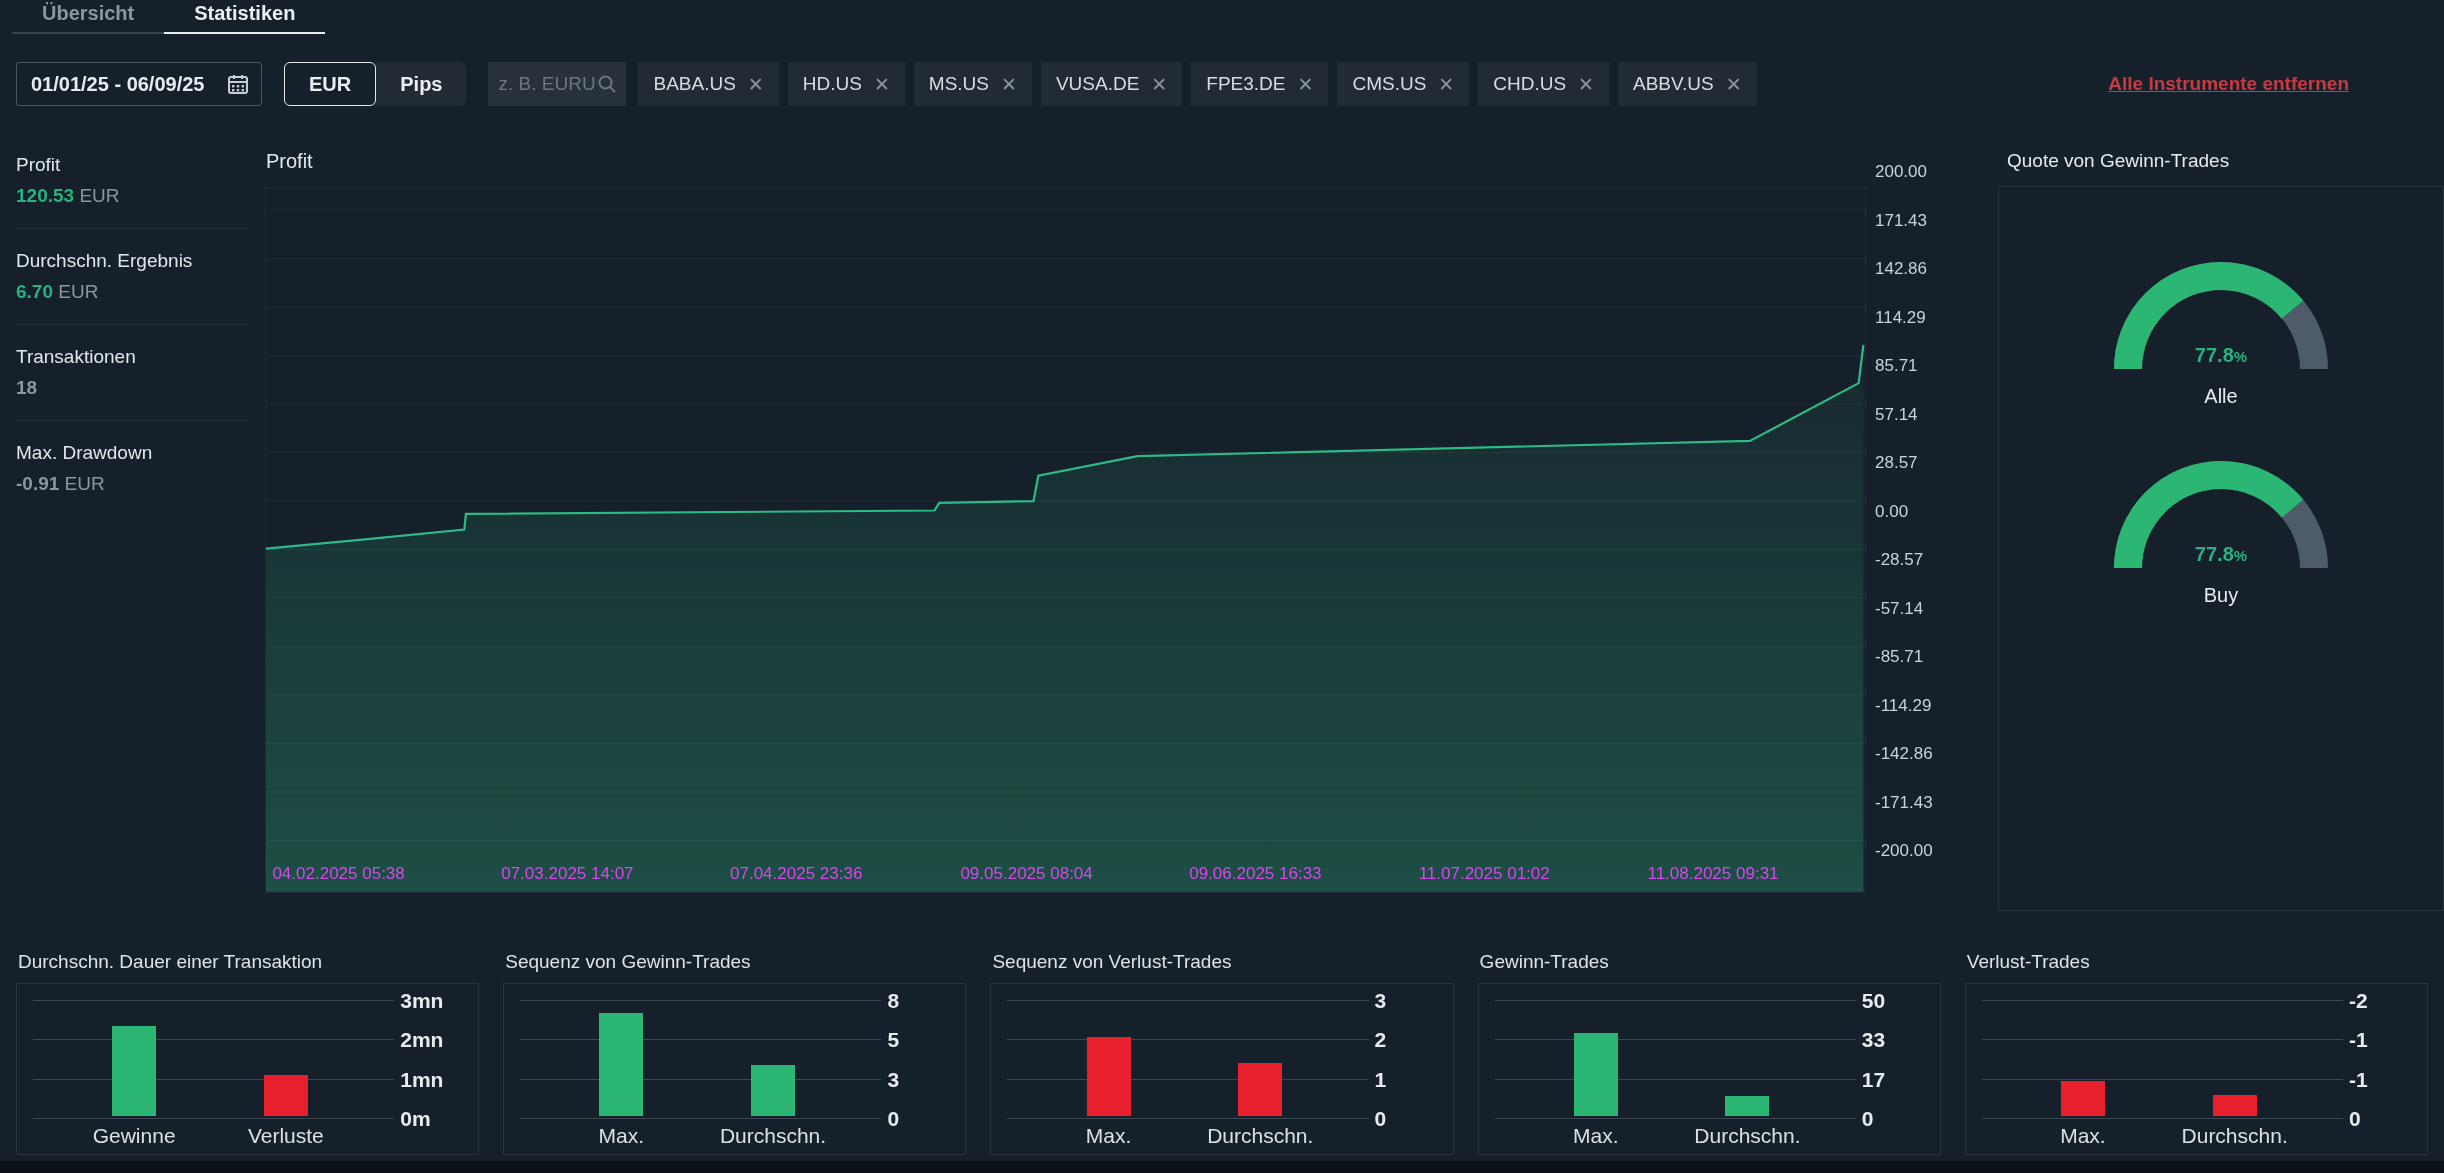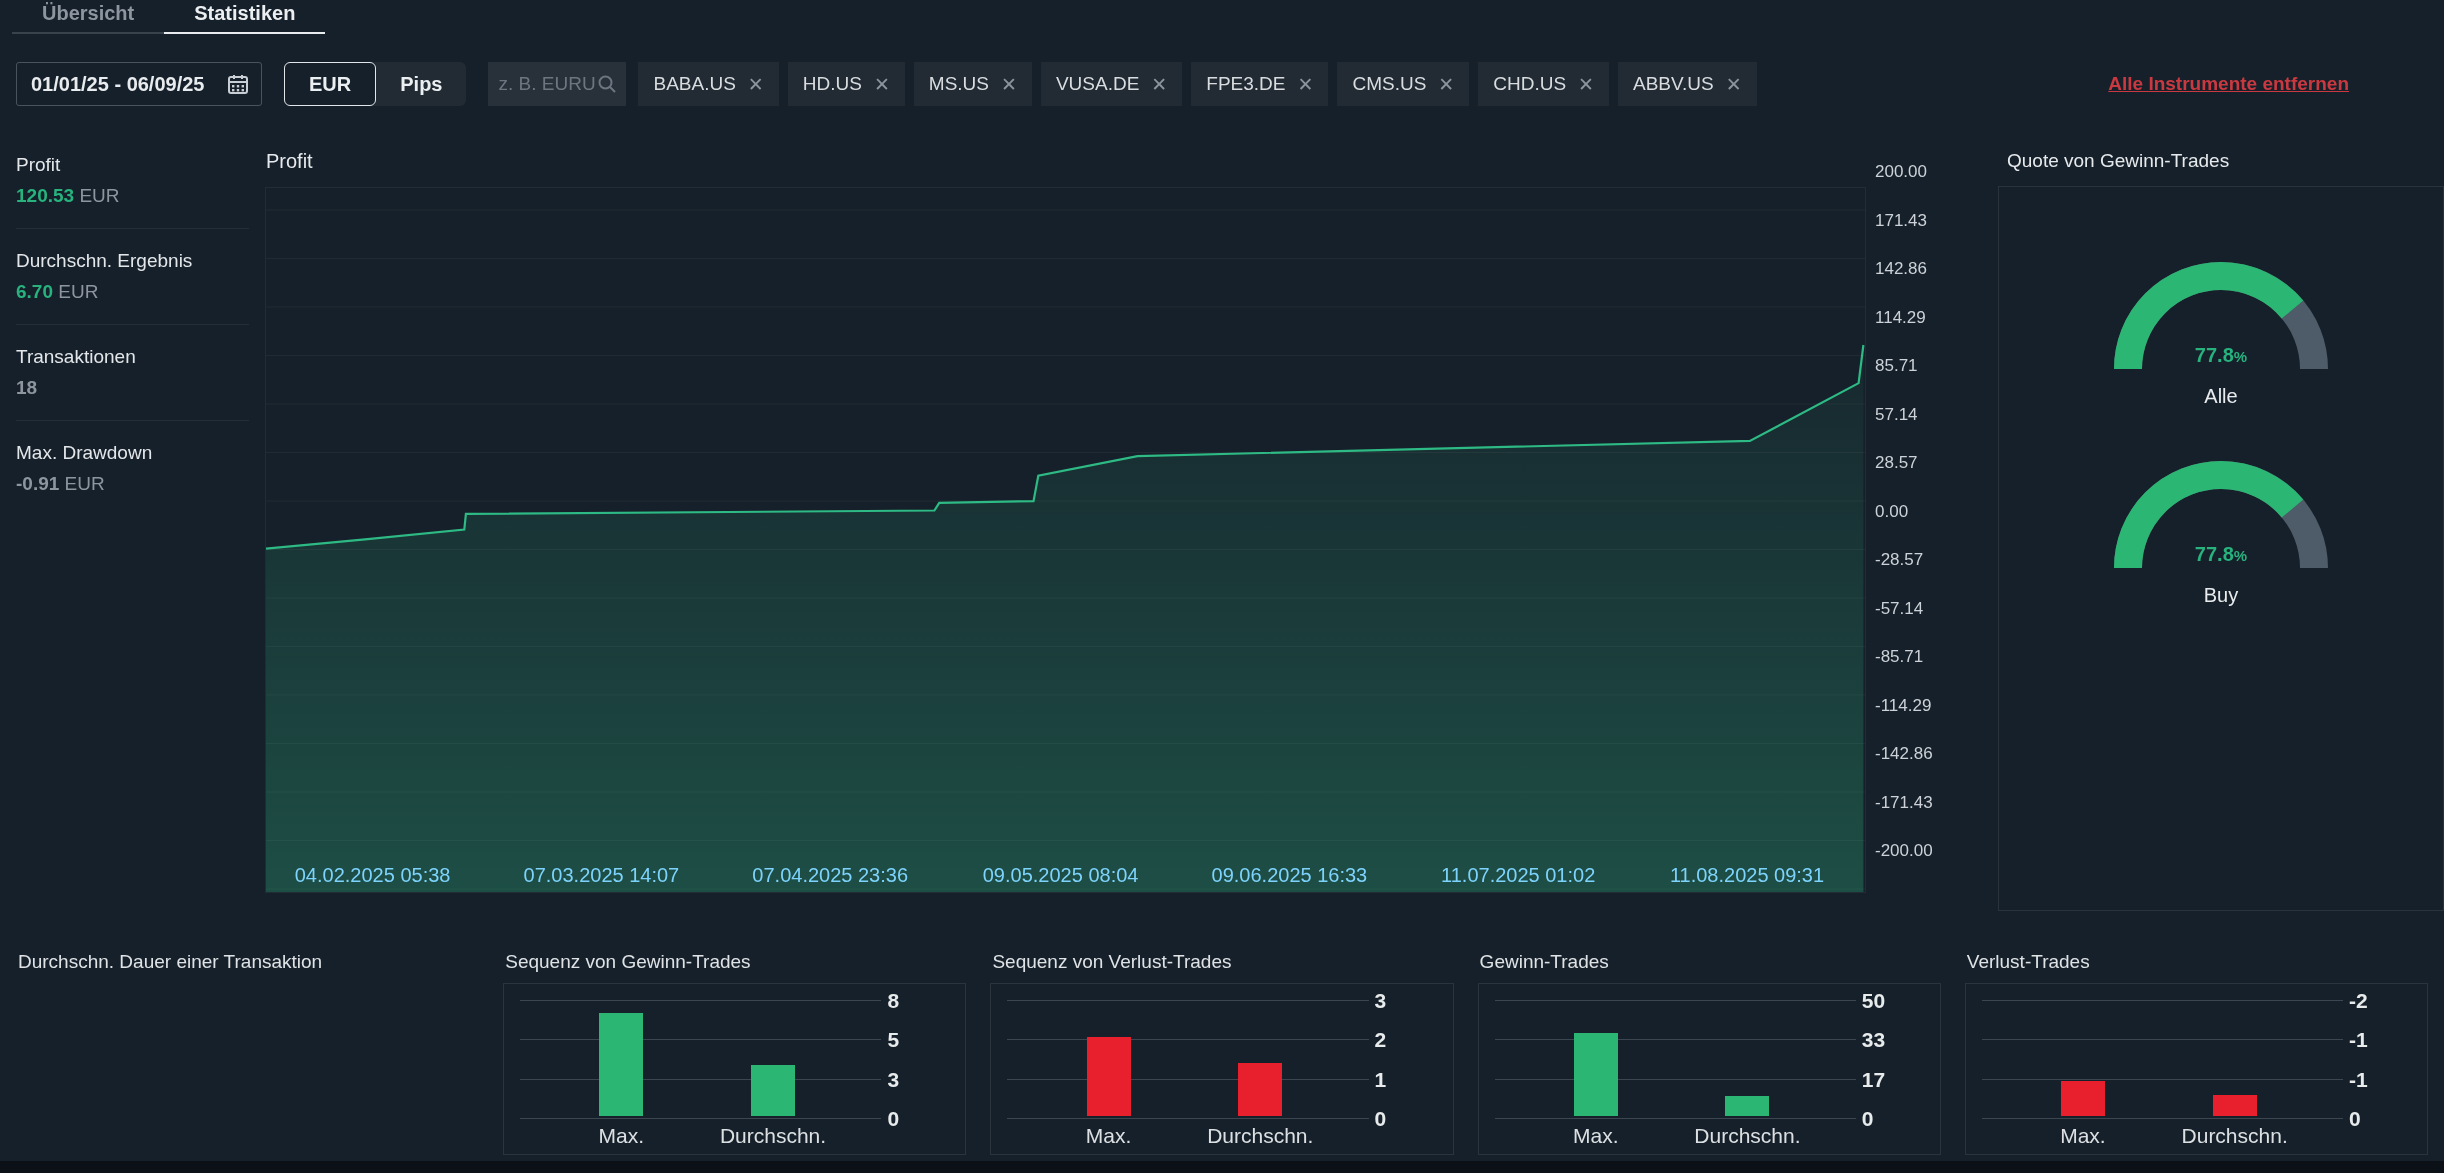--- a/index.html
+++ b/index.html
@@ -48,21 +48,21 @@
   .stat .s-unit { font-size:19px; font-weight:400; color:#8d969f; }
   .stat-divider { border-top:1px solid #242e37; margin:21px 16px 21px 0; }
 
   .chart-section { width:1705px; flex:none; position:relative; }
   .chart-title { font-size:20px; color:#e7eaec; margin:0 0 14px 1px; }
   .plot { position:relative; width:1601px; height:706px; border:1px solid #232c35; }
   .plot svg { position:absolute; left:0; top:0; }
   .y-labels { position:absolute; left:1610px; top:0; height:706px; width:90px;text-decoration:underline; }
   .y-label { position:absolute; transform:translateY(-50%); font-size:17px; color:#ccd2d7; white-space:nowrap; }
   .x-labels { position:absolute; top:714px; left:0; width:1601px; height:24px; }
-  .x-label { position:absolute; transform:translateX(-50%); font-size:20px; color:#7dd3fc; white-space:nowrap;margin-left:34px; }
+  .x-label { position:absolute; transform:translateX(-50%); font-size:17px; color:#d946ef; white-space:nowrap; }
 
   .gauges { width:446px; margin-left:28px; flex:none; }
   .gauges-title { font-size:19px; color:#e7eaec; margin:0 0 14px 9px; }
   .gauge-box { border:1px solid #2a333c; height:725px; display:flex; flex-direction:column;
                align-items:center; padding-top:58px; gap:36px; }
   .gauge { width:240px; flex:none; }
   .gauge-arc { position:relative; width:240px; height:132px; }
   .gauge-value { position:absolute; left:0; right:0; bottom:10px; text-align:center;
                  color:#27b27e; font-size:20px; font-weight:700; }
   .gauge-value .pct { font-size:15px; }
@@ -275,20 +275,34 @@
     <div class="gauge-label">Buy</div>
   </div>
 
 </div>
   </div>
 </div>
 
 <div class="bottom" id="miniRow">
   <div class="mini">
     <div class="mini-title">Durchschn. Dauer einer Transaktion</div>
+    <div class="mini-box">
+        <div class="mini-grid" style="top: 16px;"></div>
+        <div class="mini-tick" style="top: 17px;">3mn</div>
+        <div class="mini-grid" style="top: 55.3333px;"></div>
+        <div class="mini-tick" style="top: 56.3333px;">2mn</div>
+        <div class="mini-grid" style="top: 94.6667px;"></div>
+        <div class="mini-tick" style="top: 95.6667px;">1mn</div>
+        <div class="mini-grid" style="top: 134px;"></div>
+        <div class="mini-tick" style="top: 135px;">0m</div>
+        <div class="mini-bar green" style="height: 89.7px; left: calc(28% - 34px);"></div>
+        <div class="mini-cat" style="left: calc(28% - 12px);">Gewinne</div>
+        <div class="mini-bar red" style="height: 41.3px; left: calc(70% - 76px);"></div>
+        <div class="mini-cat" style="left: calc(70% - 54px);">Verluste</div>
+      </div>
   </div>
 
   <div class="mini">
     <div class="mini-title">Sequenz von Gewinn-Trades</div>
     <div class="mini-box">
         <div class="mini-grid" style="top: 16px;"></div>
         <div class="mini-tick" style="top: 17px;">8</div>
         <div class="mini-grid" style="top: 55.3333px;"></div>
         <div class="mini-tick" style="top: 56.3333px;">5</div>
         <div class="mini-grid" style="top: 94.6667px;"></div>

